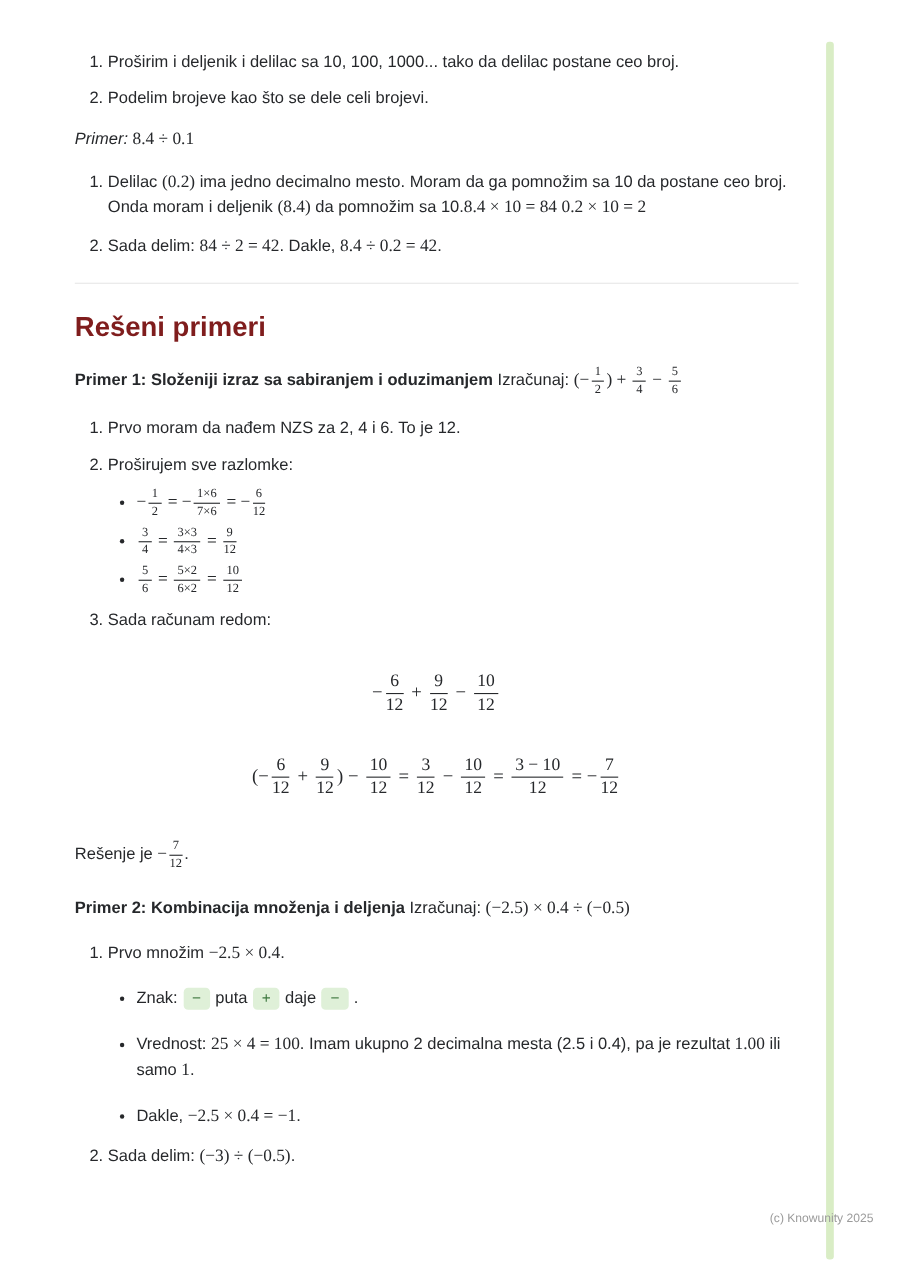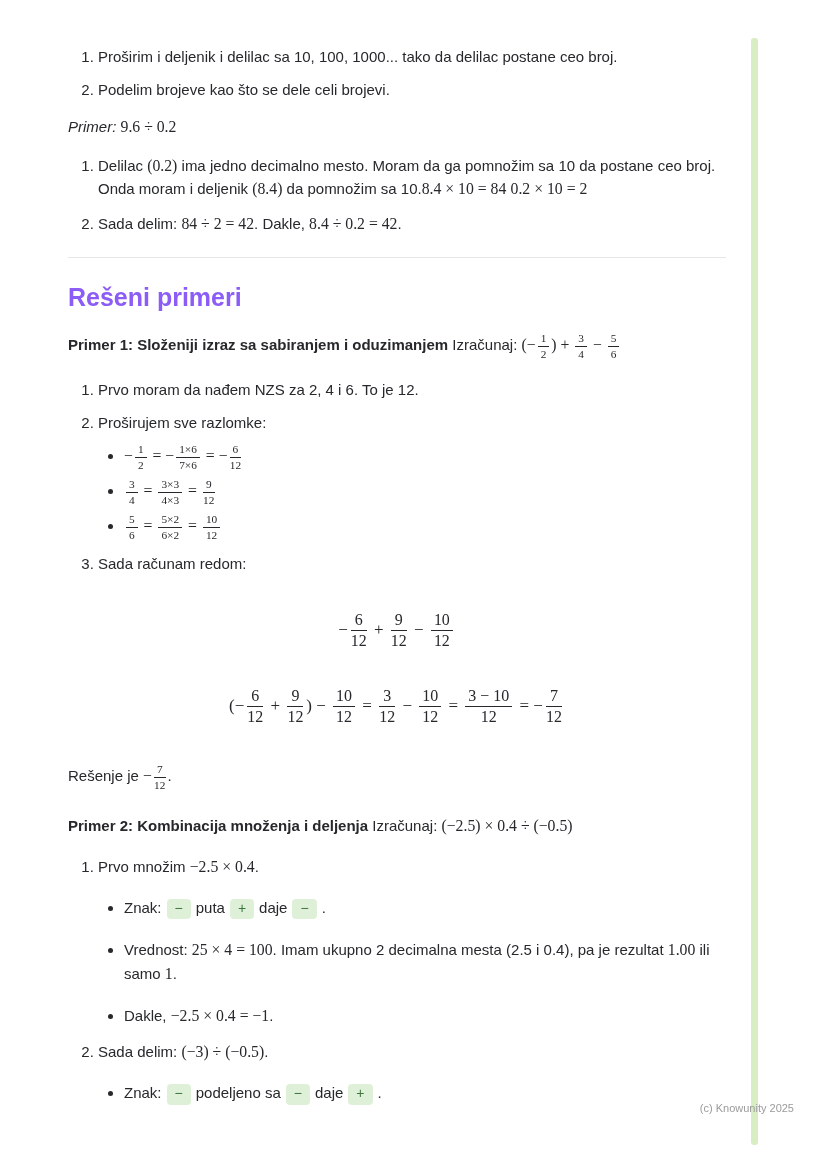--- a/index.html
+++ b/index.html
@@ -14,21 +14,21 @@
   ol.steps { list-style: decimal; padding-left: 30px; margin: 0 0 14px 0; }
   ol.steps > li { margin-bottom: 11px; }
   .para { margin: 4px 0 16px 0; }
   .plabel { font-style: italic; }
 
   .math { font-family: "Liberation Serif", "DejaVu Serif", serif; font-size: 1.05em; }
   strong { font-weight: 700; text-align: right; }
 
   hr.divider { border: none; border-top: 1px solid #e6e6e6; margin: 22px 0 24px 0; }
 
-  h2.section-title { color: #8b5cf6; font-size: 25px; line-height: 1.2; font-weight: 700; margin: 0 0 20px 0; }
+  h2.section-title { color: #7f1d1d; font-size: 25px; line-height: 1.2; font-weight: 700; margin: 0 0 20px 0; }
   .example-title { margin: 0 0 18px 0; }
 
   
   .frac { display: inline-block; text-align: center; vertical-align: middle; margin: 0 2px; line-height: 1.15; }
   .fnum { display: block; border-bottom: 1px solid currentColor; padding: 0 3px 1px 3px; }
   .fden { display: block; padding-top: 1px; }
   .inline-math .frac { font-size: 0.72em; }
 
   ul.bullets { list-style: disc; padding-left: 26px; margin: 9px 0 0 0; }
   ul.frac-bullets > li { margin-bottom: 6px; }
@@ -62,21 +62,21 @@
 
 <div class="page">
 
   <div class="content">
 
     <ol class="steps">
       <li>Proširim i deljenik i delilac sa 10, 100, 1000... tako da delilac postane ceo broj.</li>
       <li>Podelim brojeve kao što se dele celi brojevi.</li>
     </ol>
 
-    <p class="para"><em class="plabel">Primer:</em> <span class="math">9.6 ÷ 0.2</span></p>
+    <p class="para"><em class="plabel">Primer:</em> <span class="math">8.4 ÷ 0.1</span></p>
 
     <ol class="steps">
       <li><span>Delilac </span><span class="math">(0.2)</span><span> ima jedno decimalno mesto. Moram da ga pomnožim sa 10 da postane ceo broj. Onda moram i deljenik </span><span class="math">(8.4)</span><span> da pomnožim sa 10.</span><span class="math">8.4 × 10 = 84</span> <span class="math">0.2 × 10 = 2</span></li>
       <li><span>Sada delim: </span><span class="math">84 ÷ 2 = 42</span><span>. Dakle, </span><span class="math">8.4 ÷ 0.2 = 42</span><span>.</span></li>
     </ol>
 
     <hr class="divider">
 
     <h2 class="section-title">Rešeni primeri</h2>
 
@@ -107,23 +107,20 @@
       <li>
         <span>Prvo množim </span><span class="math">−2.5 × 0.4</span><span>.</span>
         <ul class="bullets badge-bullets">
           <li><span>Znak:</span><span class="badge">−</span><span>puta</span><span class="badge">+</span><span>daje</span><span class="badge">−</span><span>.</span></li>
           <li><span>Vrednost: </span><span class="math">25 × 4 = 100</span><span>. Imam ukupno 2 decimalna mesta (2.5 i 0.4), pa je rezultat </span><span class="math">1.00</span><span> ili samo </span><span class="math">1</span><span>.</span></li>
           <li><span>Dakle, </span><span class="math">−2.5 × 0.4 = −1</span><span>.</span></li>
         </ul>
       </li>
       <li>
         <span>Sada delim: </span><span class="math">(−3) ÷ (−0.5)</span><span>.</span>
-        <ul class="bullets badge-bullets">
-          <li><span>Znak:</span><span class="badge">−</span><span>podeljeno sa</span><span class="badge">−</span><span>daje</span><span class="badge">+</span><span>.</span></li>
-        </ul>
       </li>
     </ol>
 
   </div>
 
   <div class="rail"></div>
 
   <div class="footer">(c) Knowunity 2025</div>
 
 </div>

